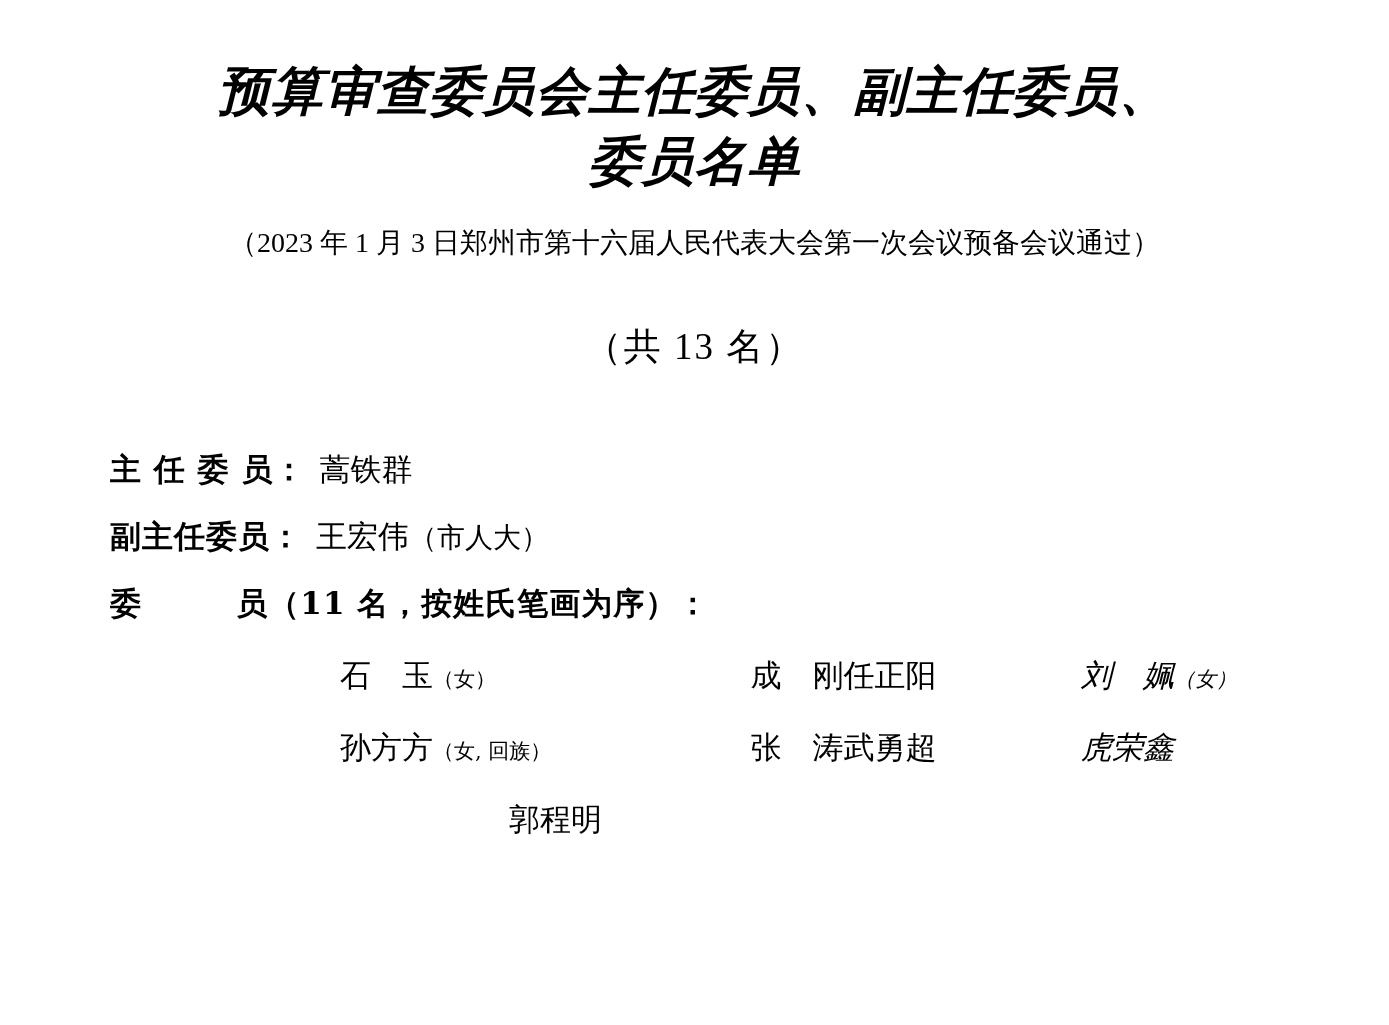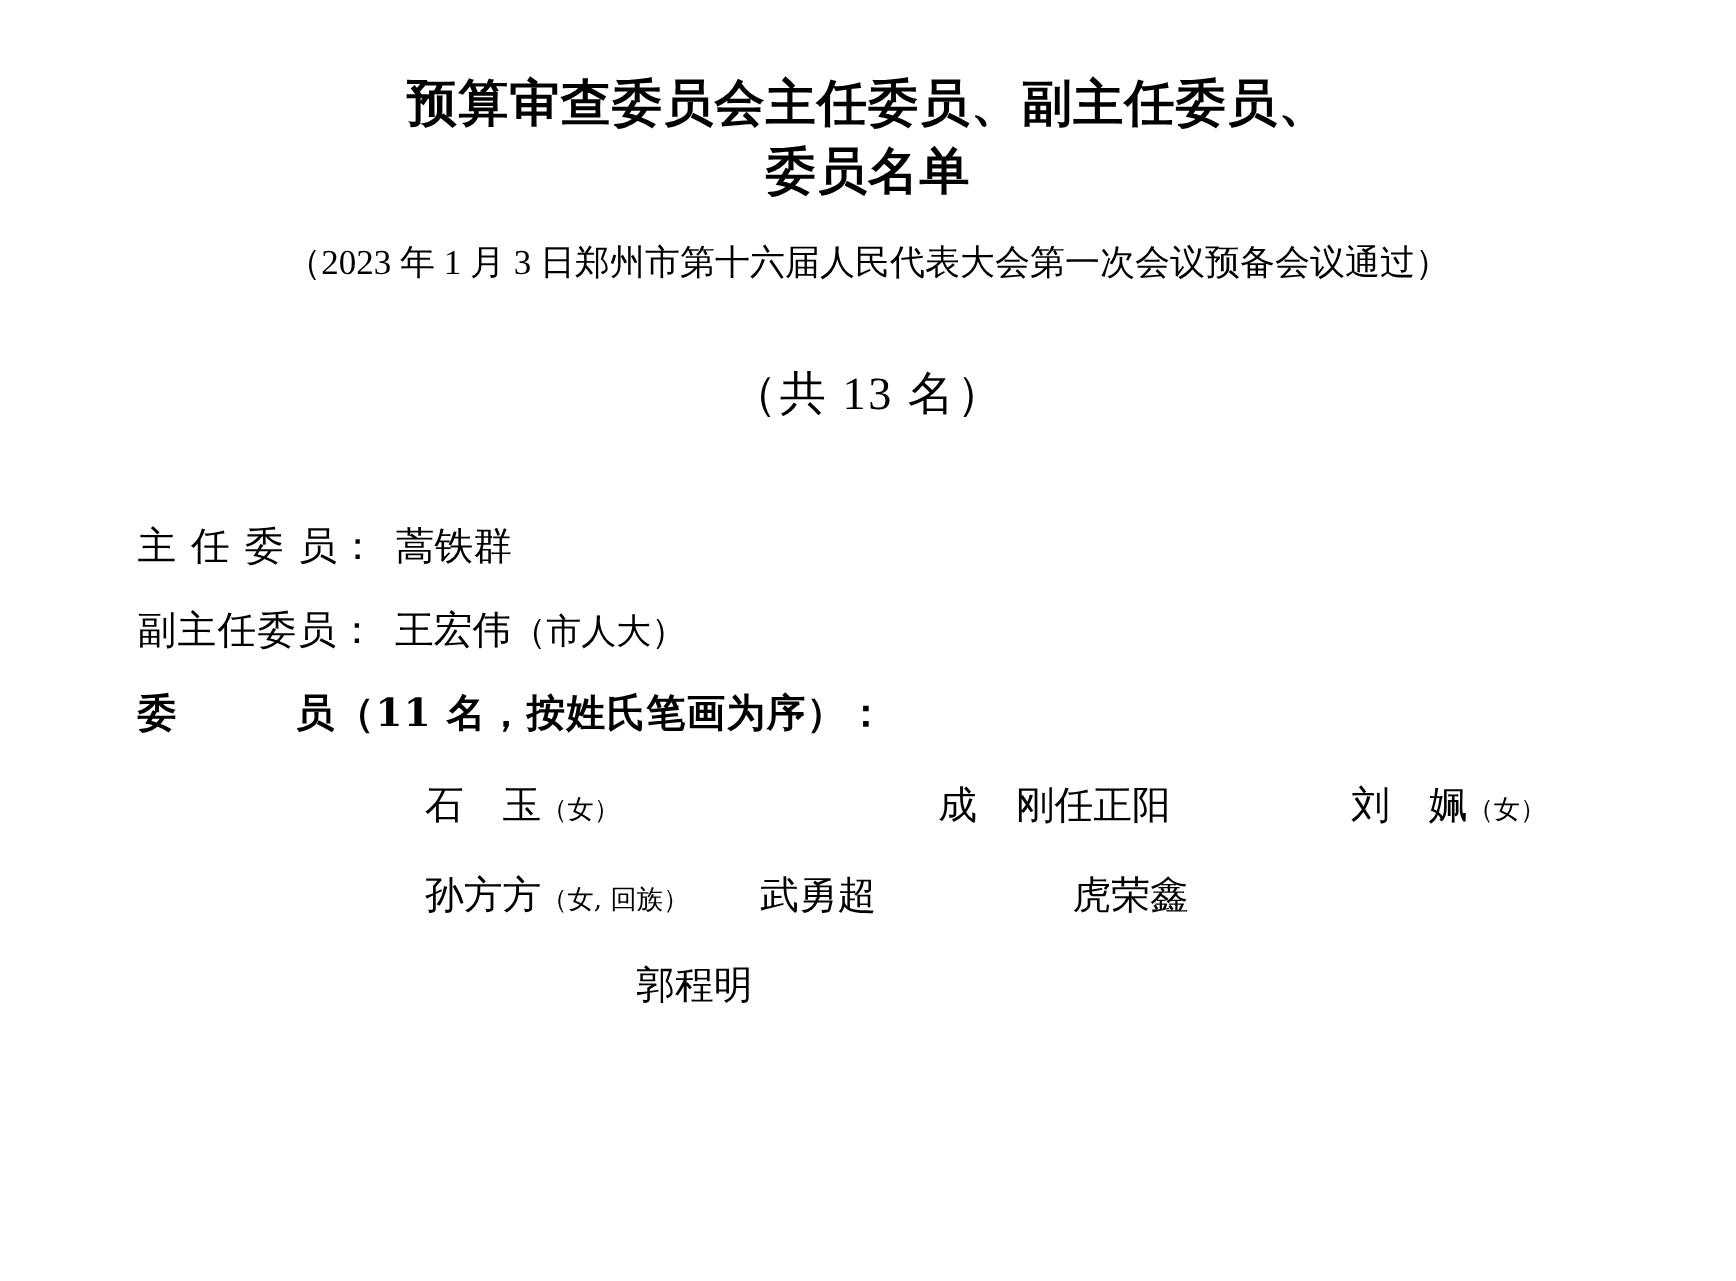--- a/index.html
+++ b/index.html
@@ -20,25 +20,26 @@
     height: 1025px;
     box-sizing: border-box;
     padding: 0 80px;
   }
 
   
   .doc-title {
     margin: 0;
     padding-top: 56px;
     text-align: center;
-    font-size: 40px;
+    font-size: 52px;
     font-weight: bold;
     line-height: 1.35;
     letter-spacing: 1px;
     font-family: "DejaVu Serif", "Liberation Serif", serif;
+    font-style: italic;
   }
   .title-line {
     display: block;
   }
 
   
   .doc-subtitle {
     margin: 26px 0 0 0;
     text-align: center;
     font-size: 28px;
@@ -62,21 +63,21 @@
   }
   .role-row {
     display: flex;
     align-items: baseline;
     font-size: 31px;
     line-height: 1.0;
     margin-bottom: 36px;
     font-family: "DejaVu Serif", "Liberation Serif", serif;
   }
   .role-label {
-    font-weight: normal;
+    font-weight: bold;
     white-space: pre;
     letter-spacing: 1px;
   }
   .role-value {
     margin-left: 14px;
     white-space: pre;
   }
   .role-note {
     font-size: 28px;
   }
@@ -99,21 +100,21 @@
     font-size: 31px;
     font-family: "DejaVu Serif", "Liberation Serif", serif;
   }
   .member-cell {
     white-space: pre;
     display: inline-block;
   }
   .c1 { width: 268px; }
   .c2 { width: 262px; text-align: right; }
   .c3 { width: 250px; }
-  .c4 { width: 240px; }
+  .c4 { width: 240px; font-style: italic; }
   .sub {
     font-size: 21px;
     vertical-align: baseline;
   }
 </style>
 </head>
 <body>
 
 <div class="page">
 
@@ -150,20 +151,21 @@
 
     <div class="member-row">
       <span class="member-cell c1"><span>石　玉</span><span class="sub">（女）</span></span>
       <span class="member-cell c2"><span>成　刚</span><span class="sub"></span></span>
       <span class="member-cell c3"><span>任正阳</span><span class="sub"></span></span>
       <span class="member-cell c4"><span>刘　姵</span><span class="sub">（女）</span></span>
     </div>
 
     <div class="member-row">
       <span class="member-cell c1"><span>孙方方</span><span class="sub">（女, 回族）</span></span>
+      <span class="member-cell c2"><span>张　涛</span><span class="sub"></span></span>
       <span class="member-cell c3"><span>武勇超</span><span class="sub"></span></span>
       <span class="member-cell c4"><span>虎荣鑫</span><span class="sub"></span></span>
     </div>
 
     <div class="member-row">
       <span class="member-cell c2"><span>郭程明</span><span class="sub"></span></span>
       <span class="member-cell c4"><span></span><span class="sub"></span></span>
     </div>
 
   </div>

